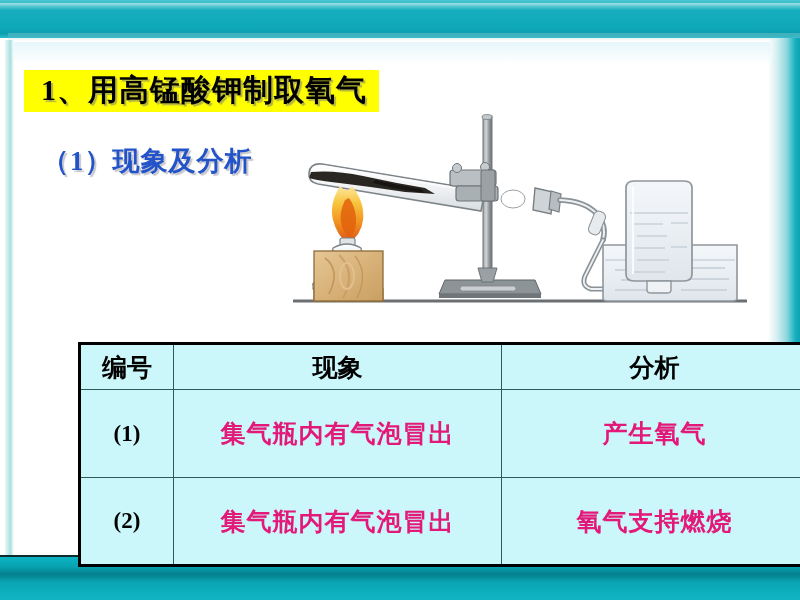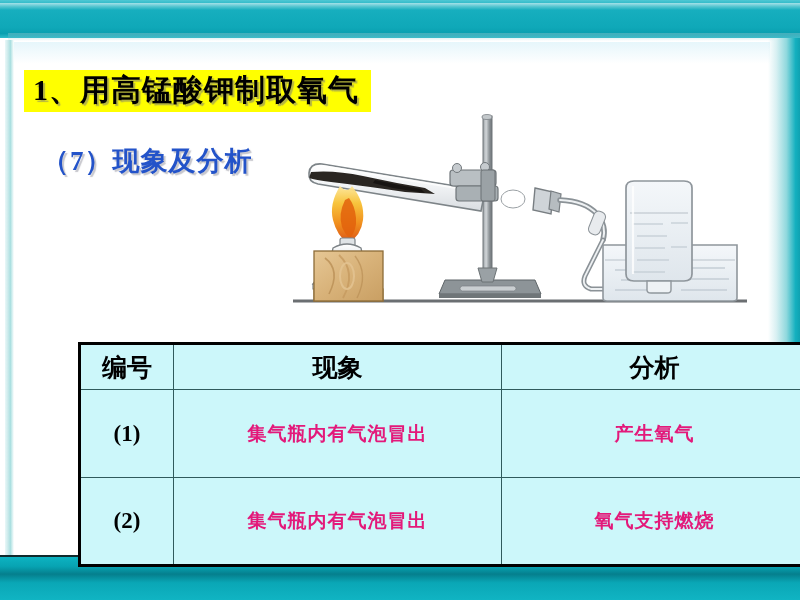--- a/index.html
+++ b/index.html
@@ -43,21 +43,21 @@
     position:absolute;left:14px;top:42px;width:756px;height:516px;background:#ffffff;
   }
   .inner-top-tint{
     position:absolute;left:14px;top:42px;width:756px;height:22px;
     background:linear-gradient(to bottom,#e6f6fb,#ffffff);
   }
 
   
   .title-box{
     position:absolute;left:24px;top:70px;
-    background:#ffff00;padding:2px 12px 4px 9px;
+    background:#ffff00;padding:2px 12px 4px 17px;
   }
   .title-text{
     font-family:"Liberation Serif","DejaVu Serif",serif;
     font-size:30px;font-weight:bold;color:#000000;
     letter-spacing:1px;line-height:36px;white-space:nowrap;
     text-shadow:2px 2px 1px rgba(120,120,120,.55);
   }
   .subtitle{
     position:absolute;left:42px;top:143px;
     font-family:"Liberation Serif","DejaVu Serif",serif;
@@ -82,21 +82,21 @@
   .tbl td:first-child{border-left:3px solid #000;}
   .tbl td:last-child{border-right:1px solid #4c1d95;}
   .c-no{width:90px;}
   .c-ph{width:325px;font-family:Liberation Serif, serif;}
   .c-an{width:303px;}
   .hdr{height:46px;font-size:25px;font-weight:bold;color:#000;
        font-family:"Liberation Serif","DejaVu Serif",serif;}
   .row{height:88px;}
   .idx{font-size:23px;font-weight:bold;color:#000;
        font-family:"Liberation Serif","DejaVu Serif",serif;}
-  .val{font-size:19px;font-weight:bold;color:#e3197a;
+  .val{font-size:25px;font-weight:bold;color:#e3197a;
        font-family:"Liberation Serif","DejaVu Serif",serif;letter-spacing:1px;}
 
   
   .figure{position:absolute;left:285px;top:108px;width:465px;height:205px;}
   .figure svg{display:block;}
 </style>
 </head>
 <body>
 
 <div id="slide">
@@ -108,21 +108,21 @@
   <div class="band-top-shadow"></div>
   <div class="band-left-line"></div>
   <div class="band-right"></div>
   <div class="band-bottom-edge"></div>
   <div class="band-bottom"></div>
 
   <div class="title-box">
     <div class="title-text">1、用高锰酸钾制取氧气</div>
   </div>
 
-  <div class="subtitle">（7）现象及分析</div>
+  <div class="subtitle">（1）现象及分析</div>
 
   <div class="figure">
     <svg width="465" height="205" viewBox="0 0 465 205" xmlns="http://www.w3.org/2000/svg">
       <defs>
         <linearGradient id="glass" x1="0" y1="0" x2="0" y2="1">
           <stop offset="0%" stop-color="#ffffff"></stop>
           <stop offset="45%" stop-color="#f2f4f6"></stop>
           <stop offset="100%" stop-color="#d9dde1"></stop>
         </linearGradient>
         <linearGradient id="metal" x1="0" y1="0" x2="1" y2="0">

